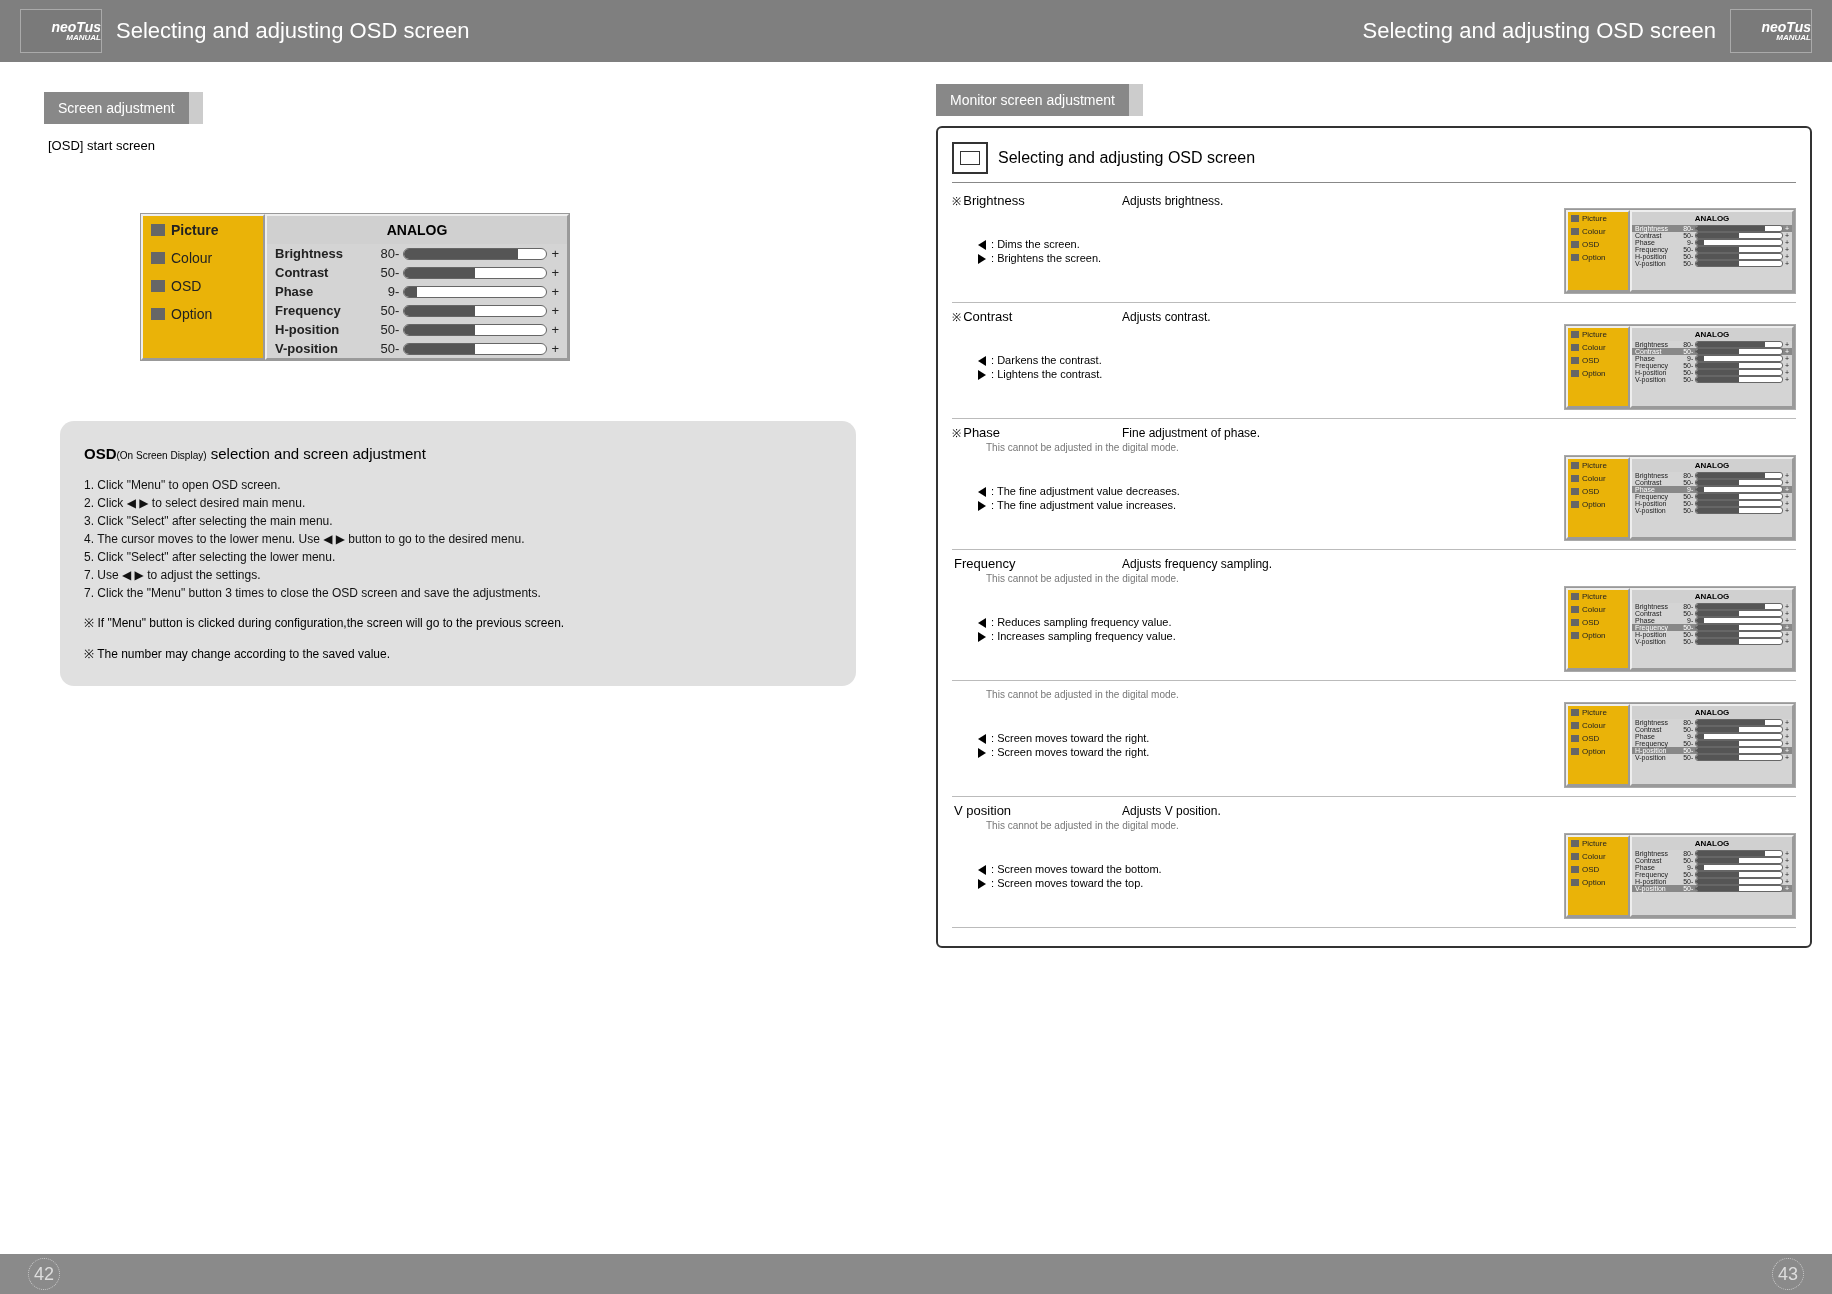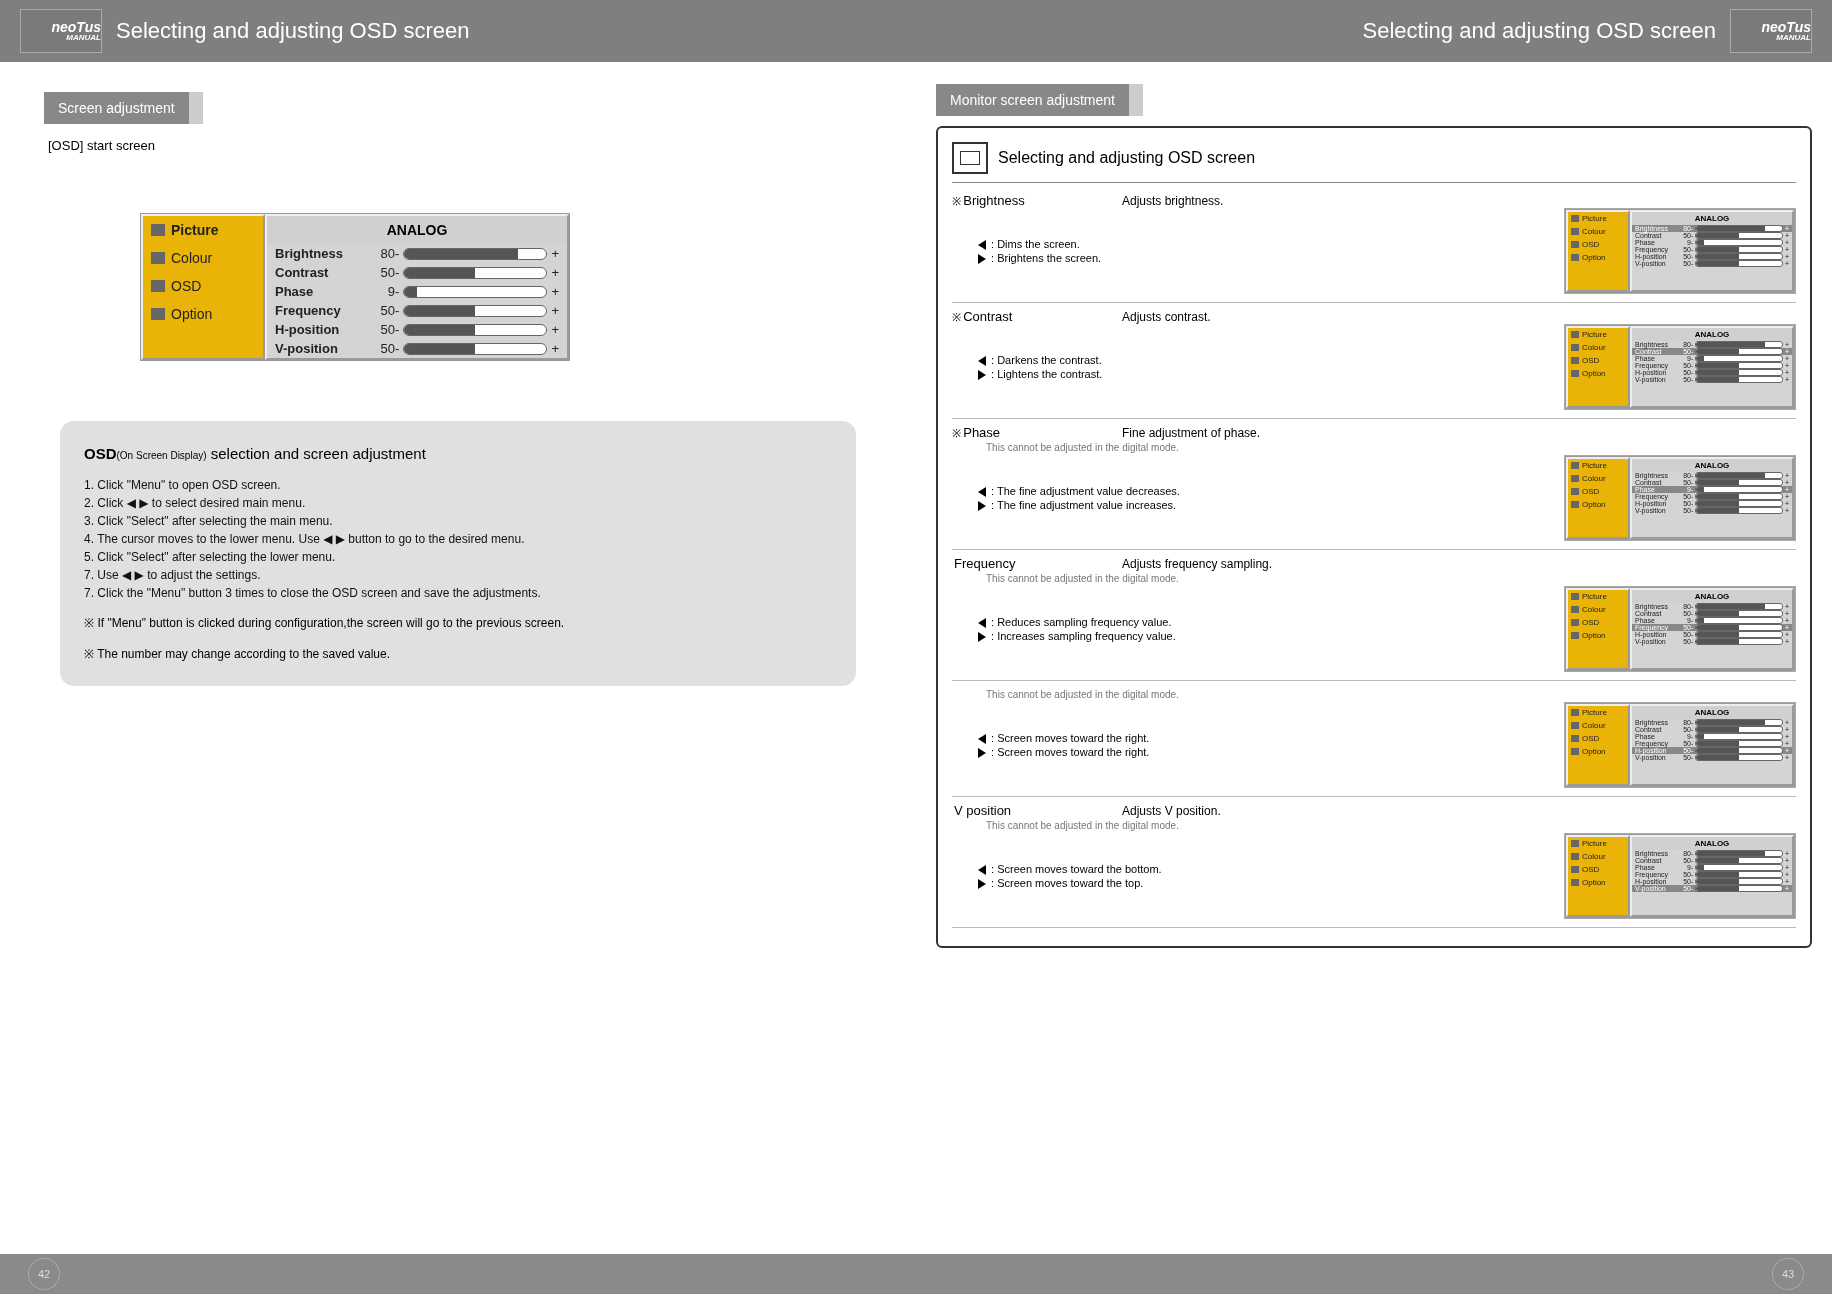--- a/index.html
+++ b/index.html
@@ -32,21 +32,21 @@
 .instructions .heading{font-size:15px;margin-bottom:16px}
 .instructions .heading .sm{font-size:10px}
 .instructions ol{padding-left:0;list-style:none;margin:0}
 .instructions li{margin:4px 0;font-size:12px;color:#111}
 .instructions .note{margin-top:14px;font-size:12px}
 .tri{display:inline-block;width:0;height:0;vertical-align:middle}
 .tri.l{border-top:5px solid transparent;border-bottom:5px solid transparent;border-right:8px solid #000;margin:0 2px}
 .tri.r{border-top:5px solid transparent;border-bottom:5px solid transparent;border-left:8px solid #000;margin:0 2px}
 .pagenum-bar{position:absolute;bottom:0;left:0;right:0;height:40px;background:#8a8a8a;display:flex;align-items:center;padding:0 28px}
 .pagenum-bar.right{justify-content:flex-end}
-.pagenum{color:#ddd;font-size:11px;border:1px dotted #ccc;border-radius:50%;width:30px;height:30px;display:flex;align-items:center;justify-content:center}
+.pagenum{color:#ddd;font-size:18px;border:1px dotted #ccc;border-radius:50%;width:30px;height:30px;display:flex;align-items:center;justify-content:center}
 .panel{border:2px solid #333;border-radius:6px;padding:14px;margin:10px 20px}
 .panel-title-row{display:flex;align-items:center;gap:10px;padding-bottom:8px;border-bottom:1px solid #888;margin-bottom:8px}
 .sun-icon{width:32px;height:28px;border:2px solid #333;display:flex;align-items:center;justify-content:center}
 .sun-icon::before{content:"";width:18px;height:12px;border:1px solid #333}
 .panel-title{font-size:16px}
 .setting{border-bottom:1px solid #bbb;padding:2px 0 8px;margin-bottom:4px}
 .setting-head{display:flex;align-items:center}
 .setting-name{width:170px;font-size:13px}
 .setting-name .s{font-size:11px;margin-right:2px}
 .setting-desc{font-size:12px}

